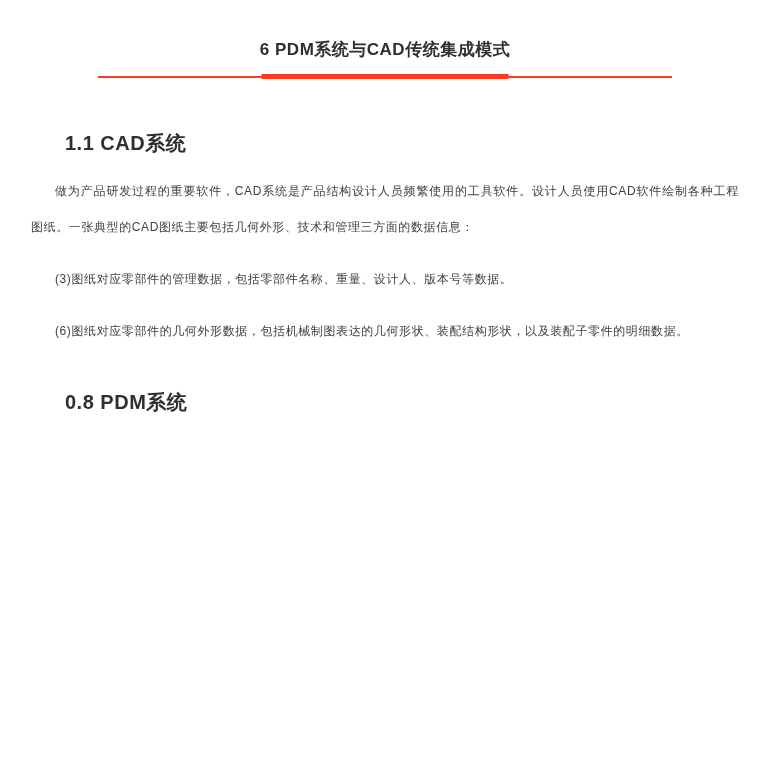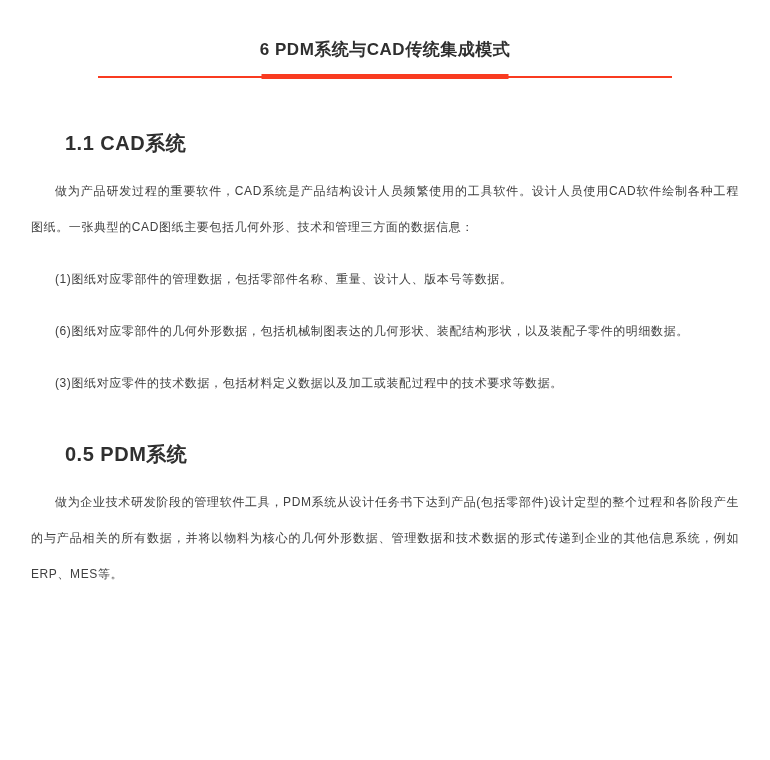--- a/index.html
+++ b/index.html
@@ -62,21 +62,19 @@
   <h1 class="doc-title">6 PDM系统与CAD传统集成模式</h1>
 
   <div class="separator">
     <div class="sep-thin"></div>
     <div class="sep-thick"></div>
   </div>
 
   <h2 class="section-heading">1.1 CAD系统</h2>
 
   <p class="body-para">做为产品研发过程的重要软件，CAD系统是产品结构设计人员频繁使用的工具软件。设计人员使用CAD软件绘制各种工程图纸。一张典型的CAD图纸主要包括几何外形、技术和管理三方面的数据信息：</p>
-  <p class="body-para">(1)图纸对应零部件的管理数据，包括零部件名称、重量、设计人、版本号等数据。</p>
+  <p class="body-para">(3)图纸对应零部件的管理数据，包括零部件名称、重量、设计人、版本号等数据。</p>
   <p class="body-para">(6)图纸对应零部件的几何外形数据，包括机械制图表达的几何形状、装配结构形状，以及装配子零件的明细数据。</p>
-  <p class="body-para">(3)图纸对应零件的技术数据，包括材料定义数据以及加工或装配过程中的技术要求等数据。</p>
 
-  <h2 class="section-heading second">0.5 PDM系统</h2>
+  <h2 class="section-heading second">0.8 PDM系统</h2>
 
-  <p class="body-para">做为企业技术研发阶段的管理软件工具，PDM系统从设计任务书下达到产品(包括零部件)设计定型的整个过程和各阶段产生的与产品相关的所有数据，并将以物料为核心的几何外形数据、管理数据和技术数据的形式传递到企业的其他信息系统，例如ERP、MES等。</p>
 
 </div>
 
 </body></html>

